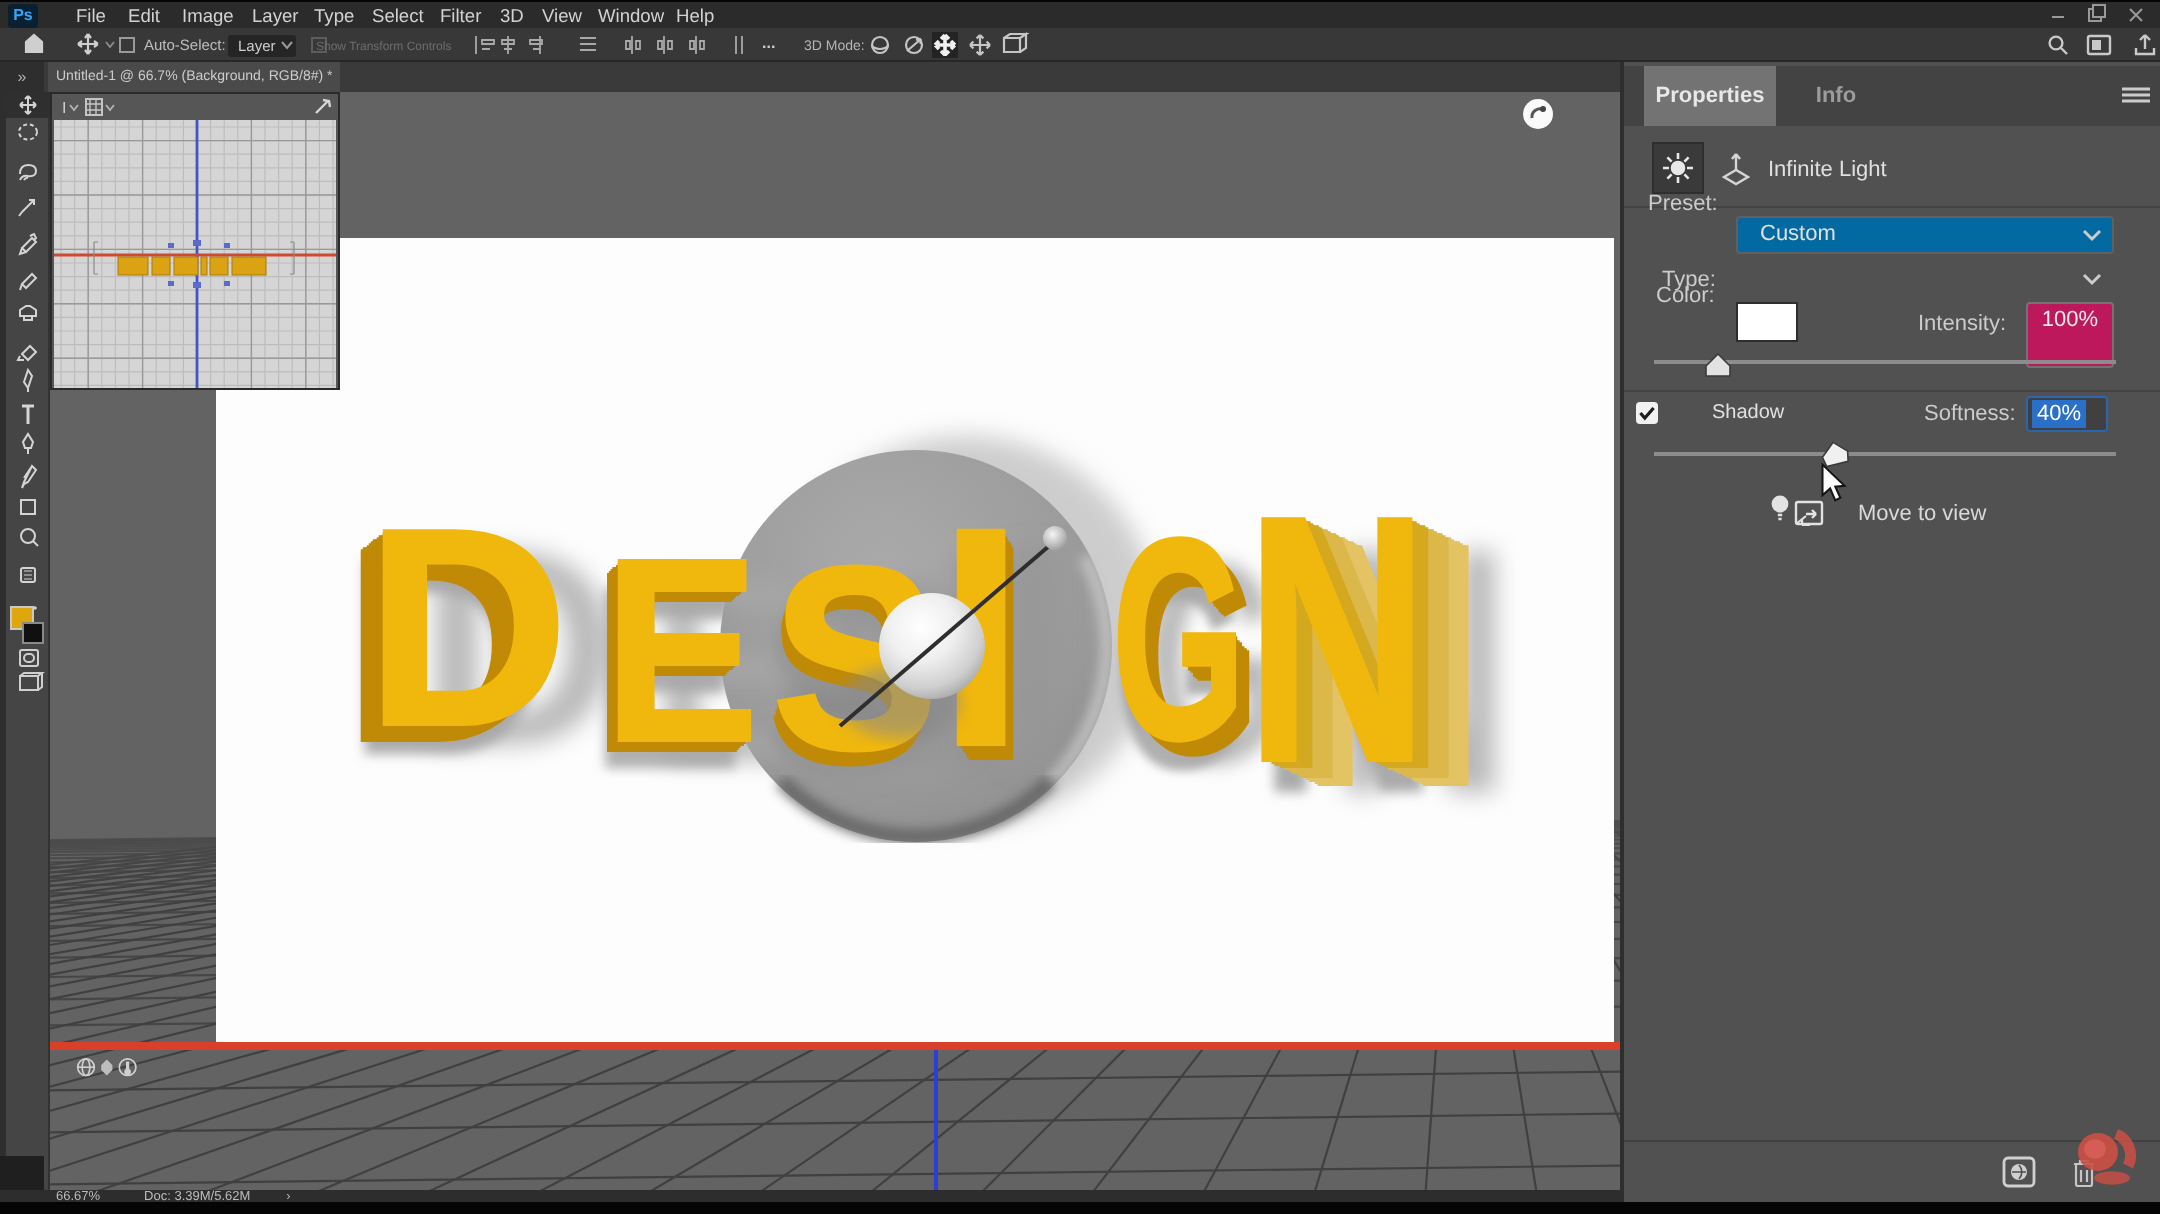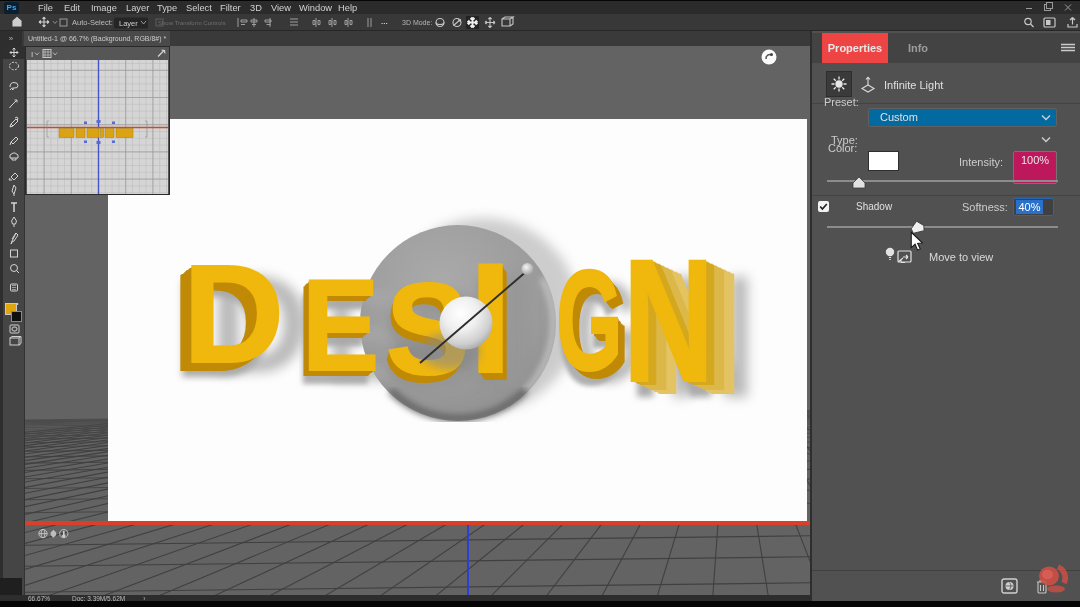--- a/index.html
+++ b/index.html
@@ -372,21 +372,21 @@
   <div class="abs" style="left:0px;top:595px;width:810px;height:7px;background:#2d2d2d;color:#bcbcbc;font-size:6.5px;line-height:7px;">
      <span style="margin-left:28px;">66.67%</span><span style="margin-left:22px;">Doc: 3.39M/5.62M</span><span style="margin-left:18px;">›</span>
   </div>
   <div class="abs" style="left:0;top:601px;width:1080px;height:6px;background:#050505;"></div>
   <div class="abs" style="left:0;top:0;width:1080px;height:1px;background:#050505;"></div>
 
   <div class="abs" style="left:810px;top:31px;width:2px;height:570px;background:#2e2e2e;"></div>
   <div class="abs" style="left:812px;top:31px;width:268px;height:570px;background:#515151;"></div>
 
   <div class="abs" style="left:812px;top:33px;width:268px;height:30px;background:#434343;"></div>
-  <div class="abs" style="left:822px;top:33px;width:66px;height:30px;background:#ef4444;color:#e8e8e8;font-size:11px;font-weight:bold;line-height:30px;text-align:center;">Properties</div>
+  <div class="abs" style="left:822px;top:33px;width:66px;height:30px;background:#737373;color:#e8e8e8;font-size:11px;font-weight:bold;line-height:30px;text-align:center;">Properties</div>
   <div class="abs" style="left:898px;top:33px;width:40px;height:30px;color:#9c9c9c;font-size:11px;font-weight:bold;line-height:30px;text-align:center;">Info</div>
   <svg class="abs" style="left:1060px;top:43px;" width="16" height="10" viewBox="0 0 16 10">
     <path d="M1 1.5 h14 M1 4.5 h14 M1 7.5 h14" stroke="#cccccc" stroke-width="1.6"></path>
   </svg>
 
   <div class="abs" style="left:826px;top:71px;width:26px;height:26px;background:#3a3a3a;border:1px solid #2e2e2e;"></div>
   <svg class="abs" style="left:826px;top:71px;" width="26" height="26" viewBox="0 0 26 26">
     <g stroke="#e8e8e8" stroke-width="1.3" fill="none">
       <circle cx="13" cy="13" r="3" fill="#e8e8e8"></circle>
       <path d="M13 5.5 v3 M13 17.5 v3 M5.5 13 h3 M17.5 13 h3 M7.7 7.7 l2.1 2.1 M16.2 16.2 l2.1 2.1 M18.3 7.7 l-2.1 2.1 M9.8 16.2 l-2.1 2.1"></path>

